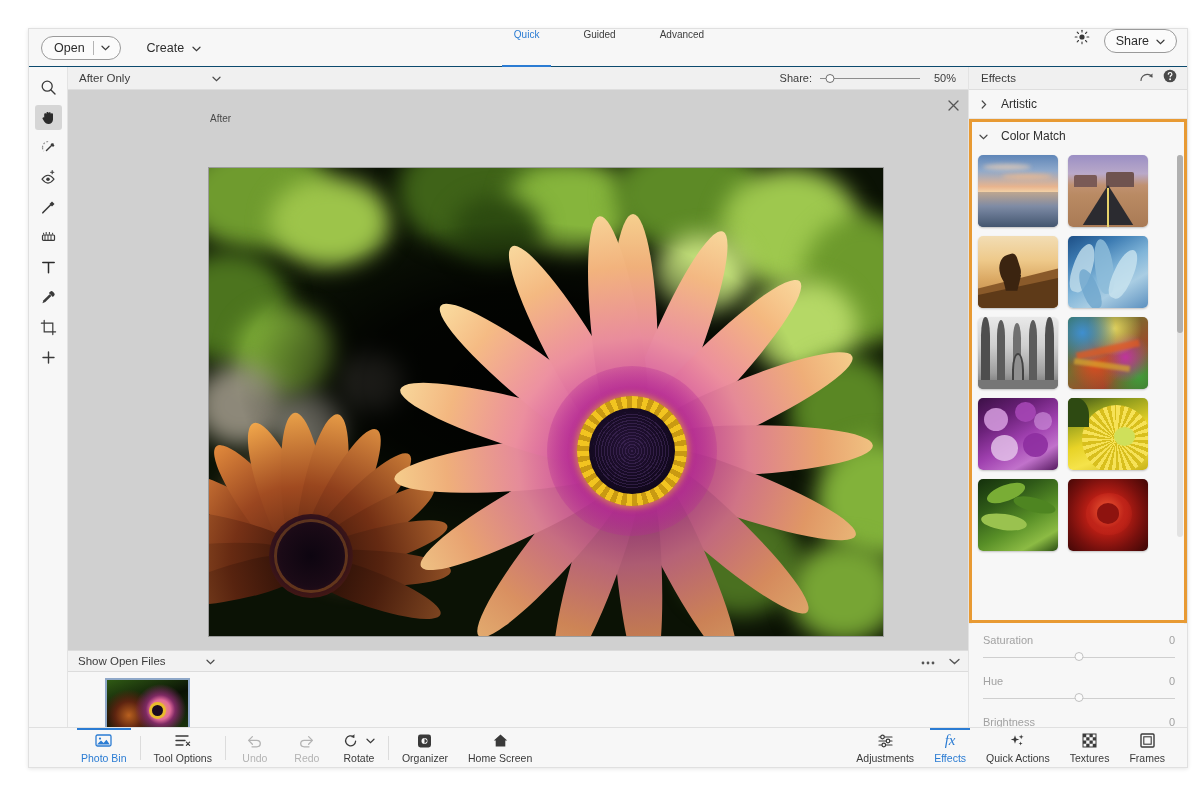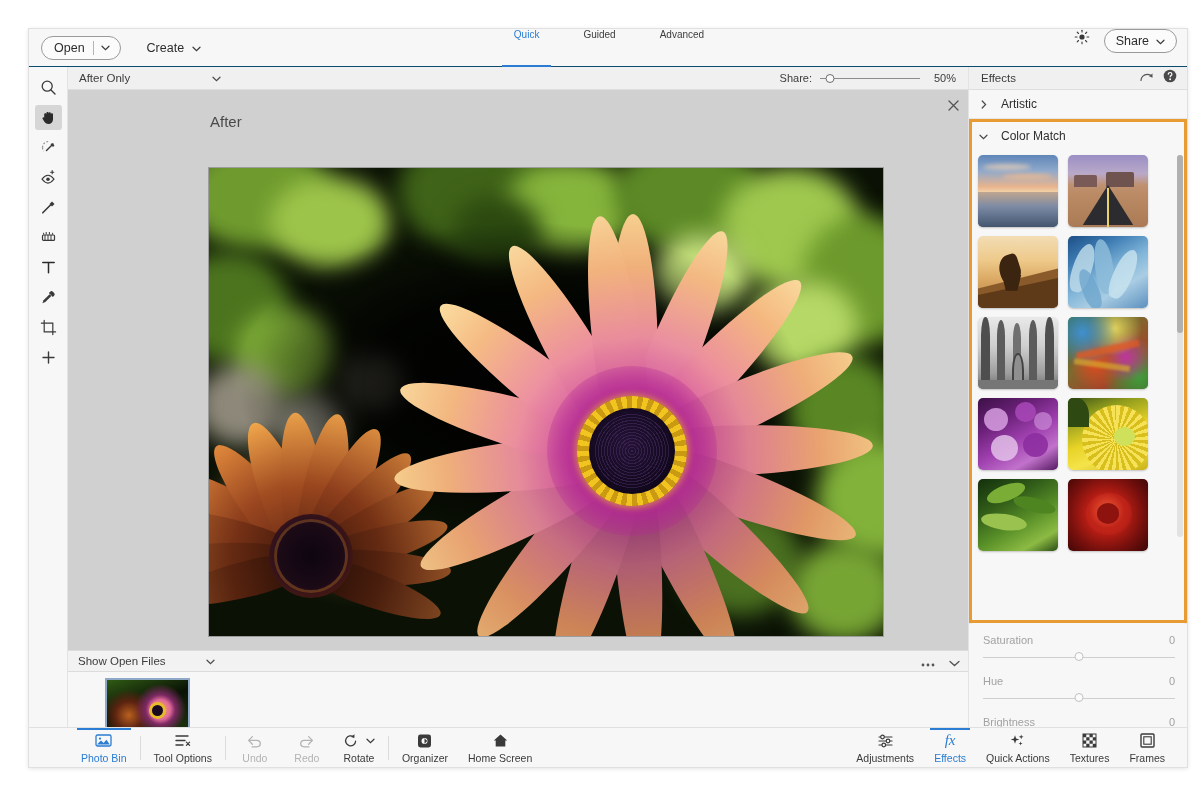--- a/index.html
+++ b/index.html
@@ -161,21 +161,21 @@
   }
   .close-x {
     position: absolute; right: 9px; top: 7px;
     width: 16px; height: 16px;
     display: flex; align-items: center; justify-content: center;
     color: #555; font-size: 13px;
     cursor: pointer;
   }
   .after-label {
     position: absolute; left: 142px; top: 23px;
-    font-size: 15px; color: #4a4a4a;
+    font-size: 10px; color: #4a4a4a;
   }
   .photo-frame {
     position: absolute; left: 141px; top: 78px;
     width: 674px; height: 468px;
     background: #000;
     box-shadow: 0 0 0 1px rgba(0,0,0,.25);
     overflow: hidden;
   }
 
   
@@ -199,21 +199,21 @@
     position: absolute; border-radius: 50%;
   }
 
   
   .photobin-head {
     position: absolute; left: 39px; top: 621px;
     width: 902px; height: 22px;
     background: #f2f2f2;
     border-top: 1px solid #dcdcdc;
     border-bottom: 1px solid #dcdcdc;
-    display: flex; align-items: flex-end;
+    display: flex; align-items: flex-start;
   }
   .bin-sel {
     margin-left: 5px; width: 150px; height: 20px;
     display: flex; align-items: center; justify-content: space-between;
     padding: 0 8px 0 5px;
     font-size: 11.5px; color: #3c3c3c;
     cursor: pointer;
   }
   .bin-right {
     position: absolute; right: 10px;

